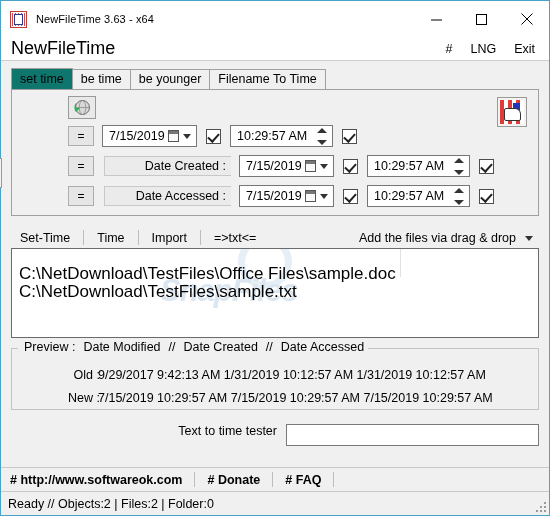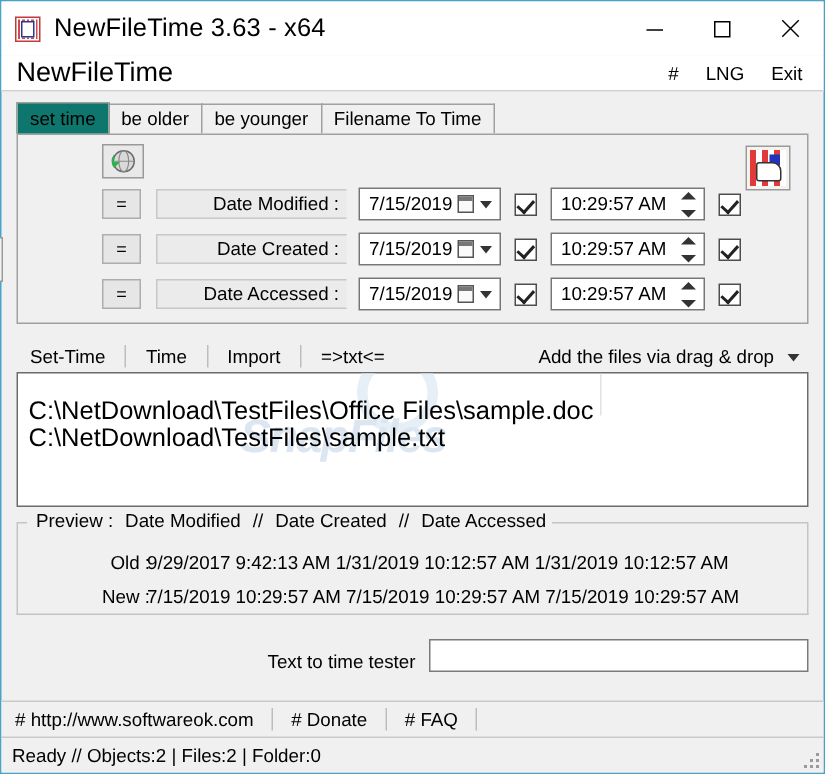--- a/index.html
+++ b/index.html
@@ -26,21 +26,21 @@
     position:absolute;inset:1px;
     background-image:
       linear-gradient(90deg,#d04a4a 25%,transparent 25%,transparent 50%,#d04a4a 50%,#d04a4a 75%,transparent 75%),
       linear-gradient(0deg,#ffffff 0,#ffffff 100%);
     background-size:6px 6px,100% 100%;
   }
   .title-icon .glyph{
     position:absolute;left:3px;top:2px;width:9px;height:11px;
     background:#fff;border:1px solid #2b3a8f;box-sizing:border-box;
   }
-  .title-text{font-size:17px;color:#000;letter-spacing:.1px;flex:1 1 auto;}
+  .title-text{font-size:11px;color:#000;letter-spacing:.1px;flex:1 1 auto;}
   .winbtns{display:flex;align-items:center;height:36px;}
   .winbtn{
     width:45px;height:36px;display:flex;align-items:center;justify-content:center;
     font-size:15px;color:#000;background:transparent;border:0;cursor:default;
     font-family:"Liberation Sans",sans-serif;
   }
   .winbtn svg{display:block;}
   
   .menubar{
     height:24px;background:#ffffff;display:flex;align-items:center;
@@ -185,30 +185,30 @@
   .glegend .sp{display:inline-block;width:8px;}
   .prow{position:absolute;left:0;right:0;font-size:12.5px;white-space:nowrap;}
   .prow .k{position:absolute;text-align:right;width:64px;}
   .prow .v{position:absolute;left:86px;}
   #prow-old{top:20px;}
   #prow-new{top:43px;}
   #prow-old .k{left:24px;}
   #prow-new .k{left:24px;}
   
   .tester{
-    margin:14px 10px 0 10px;height:24px;display:flex;align-items:flex-end;justify-content:flex-end;
+    margin:14px 10px 0 10px;height:24px;display:flex;align-items:flex-start;justify-content:flex-end;
   }
   .tester .tlabel{font-size:12.5px;margin-right:9px;}
   .tester .tinput{width:253px;height:22px;background:#fff;border:1px solid #7a7a7a;box-sizing:border-box;}
   
   .linksbar{
     position:absolute;left:0;right:0;bottom:24px;height:23px;background:#f0f0f0;
     border-top:1px solid #c9c9c9;display:flex;align-items:center;font-size:12.5px;
   }
-  .linksbar .lnk{padding:0 12px;}
+  .linksbar .lnk{padding:0 12px;font-weight:bold;}
   .linksbar .lnk:first-child{padding-left:9px;}
   
   .statusbar{
     position:absolute;left:0;right:0;bottom:0;height:24px;background:#f0f0f0;
     border-top:1px solid #c9c9c9;display:flex;align-items:center;
     padding-left:7px;font-size:12.5px;box-sizing:border-box;
   }
   .grip{position:absolute;right:3px;bottom:3px;width:12px;height:12px;}
   .grip i{position:absolute;width:2px;height:2px;background:#9a9a9a;}
 </style>
@@ -247,21 +247,21 @@
     <div class="left">NewFileTime</div>
     <div class="right">
       <span>#</span>
       <span>LNG</span>
       <span>Exit</span>
     </div>
   </div>
 
   <div class="tabstrip">
     <div class="tab active">set time</div>
-    <div class="tab">be older</div>
+    <div class="tab">be time</div>
     <div class="tab">be younger</div>
     <div class="tab">Filename To Time</div>
   </div>
 
   <div class="tabbody">
 
     <div class="globe-btn">
       <svg width="17" height="17" viewBox="0 0 17 17">
         <circle cx="8.5" cy="8.5" r="7" fill="#d9d9d9" stroke="#6b6b6b" stroke-width="1"></circle>
         <ellipse cx="8.5" cy="8.5" rx="3.3" ry="7" fill="none" stroke="#8a8a8a" stroke-width=".8"></ellipse>
@@ -271,21 +271,20 @@
     </div>
 
     <div class="chk-icon" id="chk-top">
       <div class="pat"></div>
         <div class="blue"></div>
         <div class="hand"></div>
     </div>
 
     <div class="row" id="row0">
       <div class="eqbtn">=</div>
-      <div class="lbl">Date Modified :</div>
       <div class="datebox">
         <span>7/15/2019</span>
         <span class="cal"></span>
         <span class="dd"></span>
       </div>
       <div class="cb checked"></div>
       <div class="timebox">
         <span>10:29:57 AM</span>
         <span class="spin">
             <i class="up"></i>

